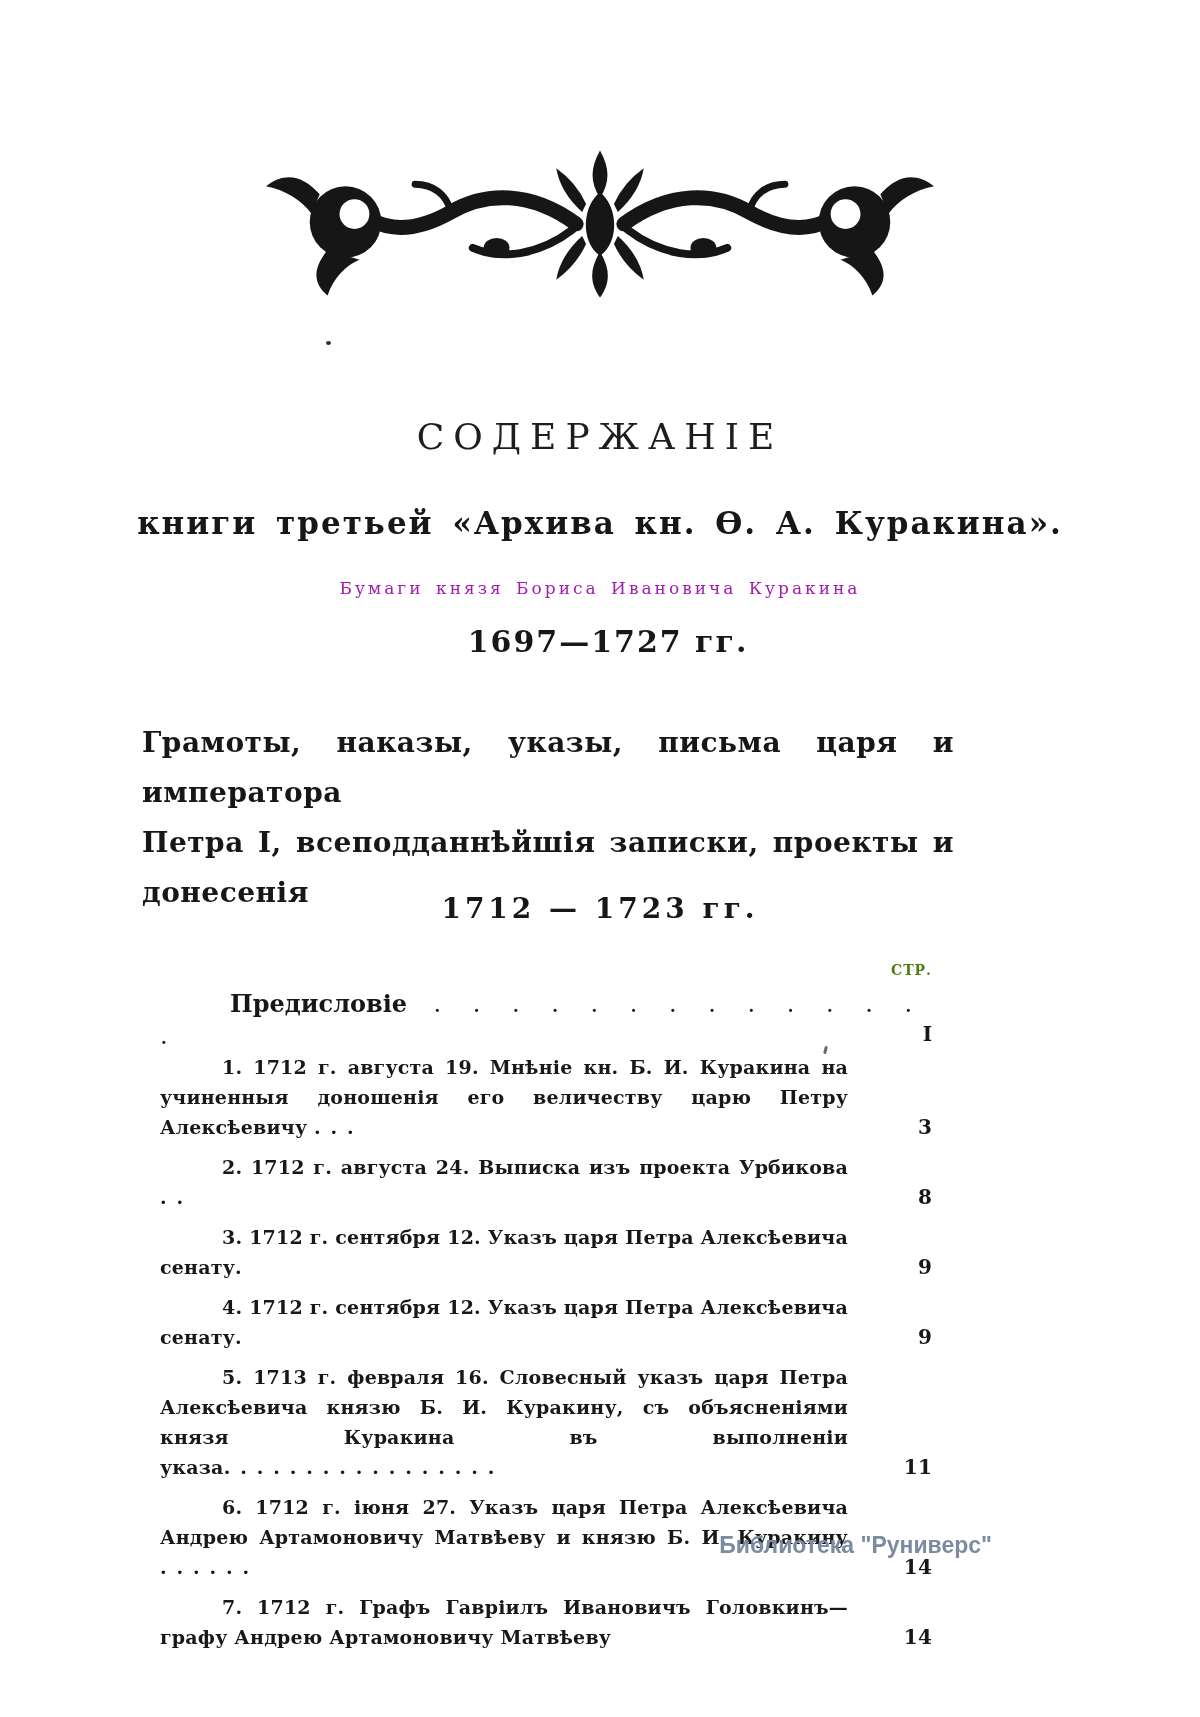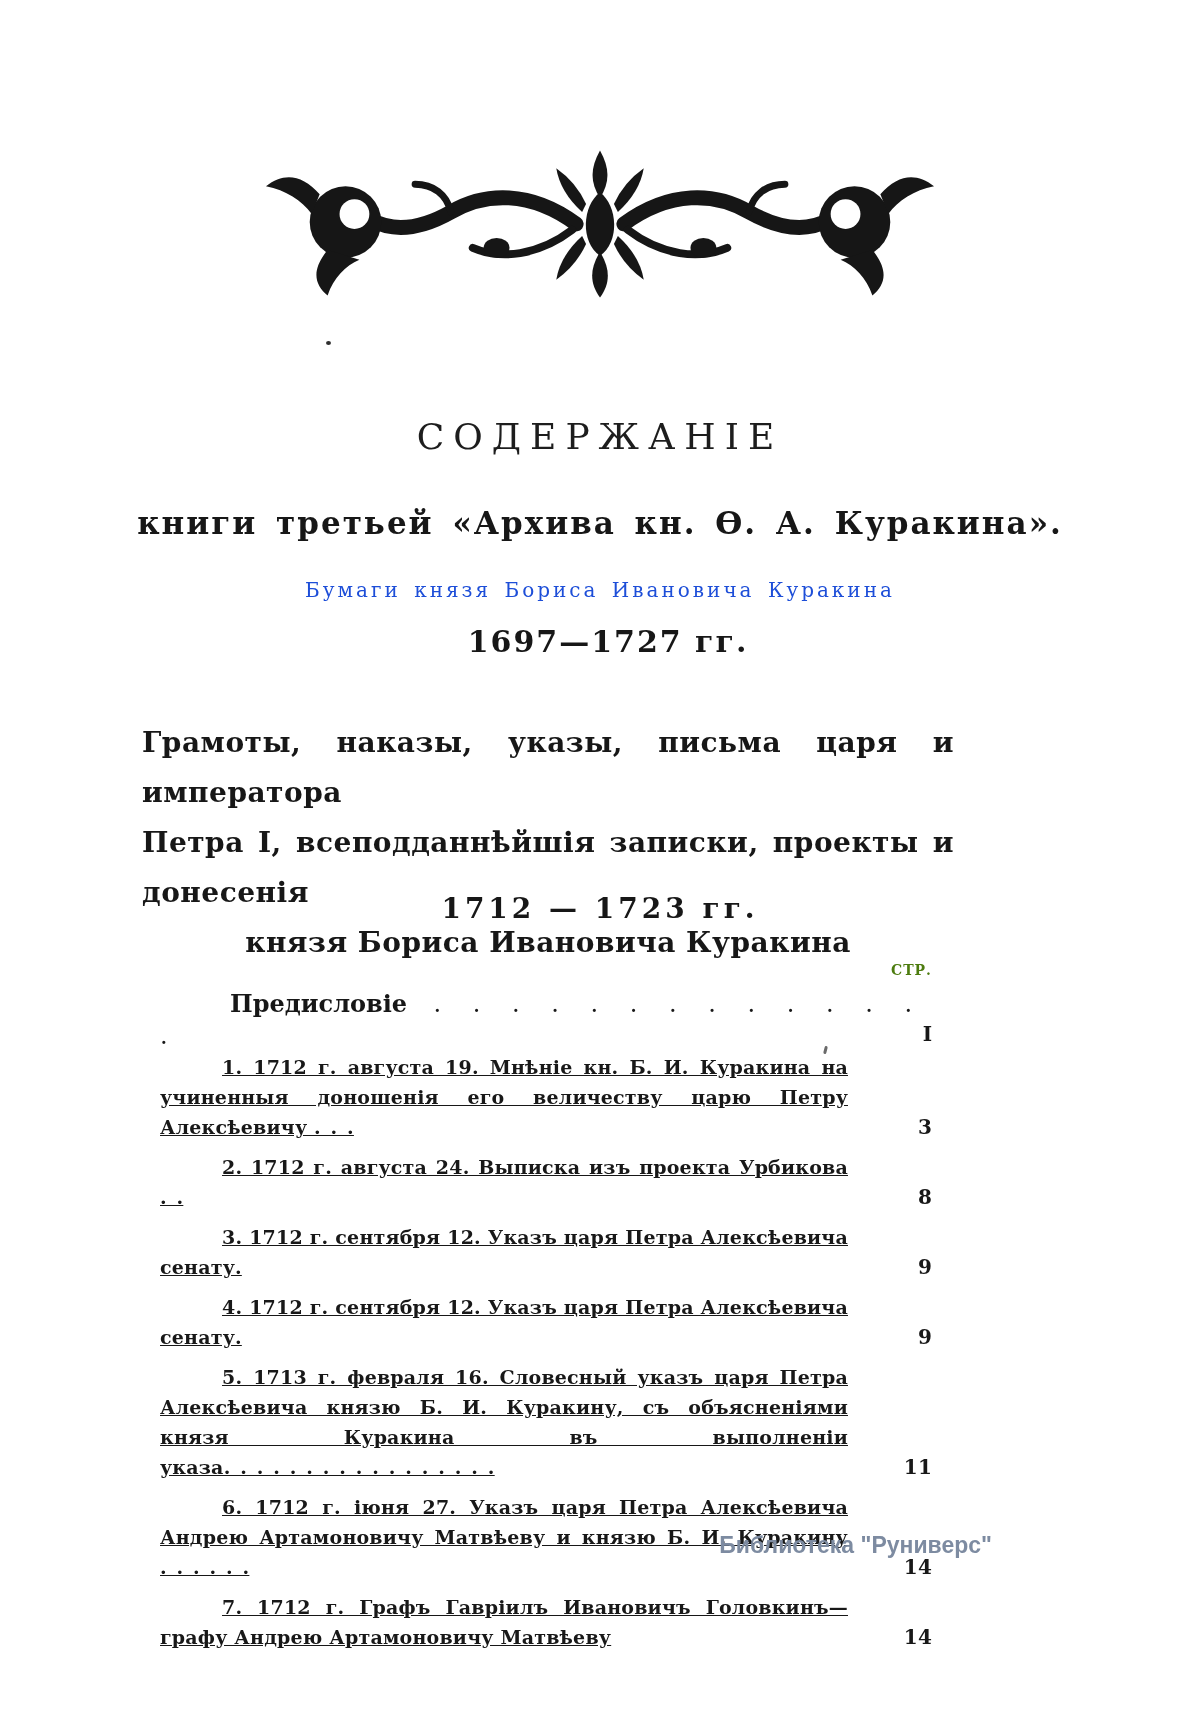--- a/index.html
+++ b/index.html
@@ -55,24 +55,24 @@
     font-size: 31px;
     font-weight: bold;
     letter-spacing: 2px;
     word-spacing: 6px;
   }
   .papers-line {
     position: absolute;
     top: 576px; left: 0;
     width: 100%;
     text-align: center;
-    font-size: 20px;
+    font-size: 17px;
     letter-spacing: 3px;
     word-spacing: 4px;
-    color: #1d4ed8;
+    color: #a21caf;
   }
   .years-1 {
     position: absolute;
     top: 622px; left: 0;
     width: 100%;
     text-align: center;
     font-size: 30px;
     font-weight: bold;
     letter-spacing: 2px;
     padding-left: 16px;
@@ -116,21 +116,20 @@
     font-weight: bold;
     line-height: 32px;
   }
   .preface-text { margin-left: 70px; }
   .preface-dots { margin-left: 18px; word-spacing: 22px; letter-spacing: 1px; font-weight: normal; }
   .preface .page-num { bottom: 2px; }
   .entries {
     position: absolute;
     top: 1050px; left: 160px;
     width: 772px;
-    text-decoration: underline;
   }
   .entry {
     position: relative;
     margin-bottom: 10px;
     padding-right: 84px;
     font-size: 19px;
     font-weight: bold;
     line-height: 30px;
     letter-spacing: 0.2px;
     text-align: justify;
@@ -203,21 +202,20 @@
 
   <div class="subtitle">книги третьей «Архива кн. Ѳ. А. Куракина».</div>
 
   <div class="papers-line">Бумаги князя Бориса Ивановича Куракина</div>
 
   <div class="years-1">1697—1727 гг.</div>
 
   <div class="heading">
     <div class="heading-line">Грамоты, наказы, указы, письма царя и императора</div>
     <div class="heading-line">Петра I, всеподданнѣйшія записки, проекты и донесенія</div>
-    <div class="heading-line last">князя Бориса Ивановича Куракина</div>
   </div>
 
   <div class="years-2">1712 — 1723 гг.</div>
 
   <div class="col-header">СТР.</div>
 
   <div class="preface">
     <span class="preface-text">Предисловіе</span>
     <span class="preface-dots">. . . . . . . . . . . . . .</span>
     <span class="page-num">I</span>

